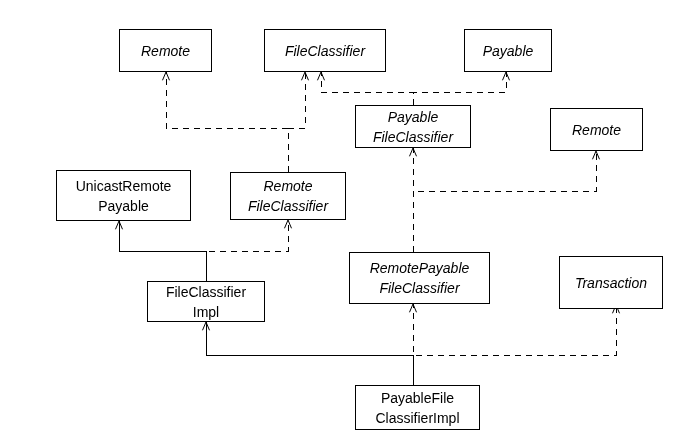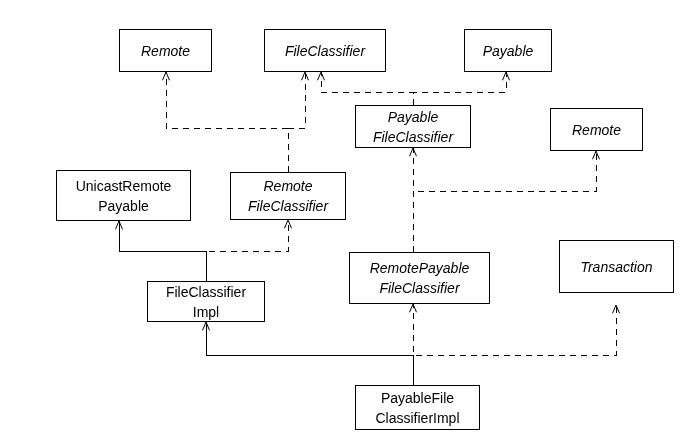--- a/index.html
+++ b/index.html
@@ -125,21 +125,21 @@
       <span class="line2">Payable</span>
     </div>
     <div class="uml-box abstract" style="left: 190px; top: 172px; width: 116px; height: 48px; border-color: rgb(0, 0, 0); color: rgb(0, 0, 0);">
       <span class="line1">Remote</span>
       <span class="line2">FileClassifier</span>
     </div>
     <div class="uml-box abstract" style="left: 309px; top: 252px; width: 141px; height: 52px; border-color: rgb(0, 0, 0); color: rgb(0, 0, 0);">
       <span class="line1">RemotePayable</span>
       <span class="line2">FileClassifier</span>
     </div>
-    <div class="uml-box abstract" style="left: 519px; top: 240px; width: 115px; height: 53px; border-color: rgb(0, 0, 0); color: rgb(0, 0, 0);">
+    <div class="uml-box abstract" style="left: 519px; top: 256px; width: 104px; height: 53px; border-color: rgb(0, 0, 0); color: rgb(0, 0, 0);">
       <span class="line1">Transaction</span>
     </div>
     <div class="uml-box concrete" style="left: 107px; top: 281px; width: 118px; height: 41px; border-color: rgb(0, 0, 0); color: rgb(0, 0, 0);">
       <span class="line1">FileClassifier</span>
       <span class="line2">Impl</span>
     </div>
     <div class="uml-box concrete" style="left: 315px; top: 385px; width: 125px; height: 45px; border-color: rgb(0, 0, 0); color: rgb(0, 0, 0); justify-content: center;">
       <span class="line1">PayableFile</span>
       <span class="line2">ClassifierImpl</span>
     </div>

